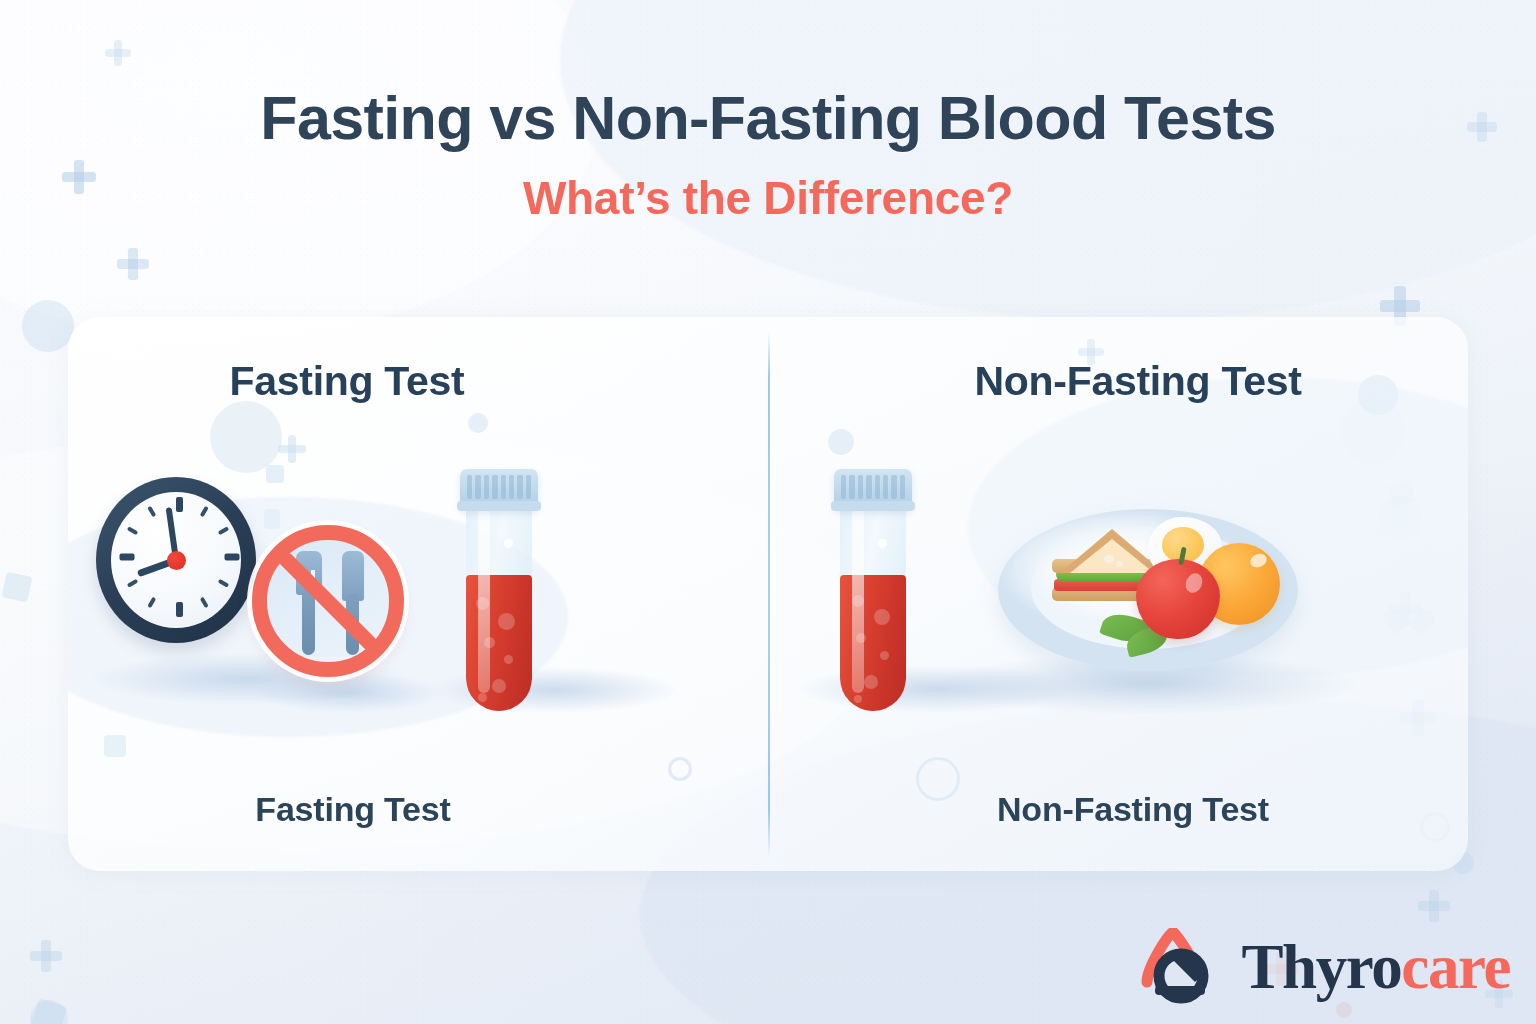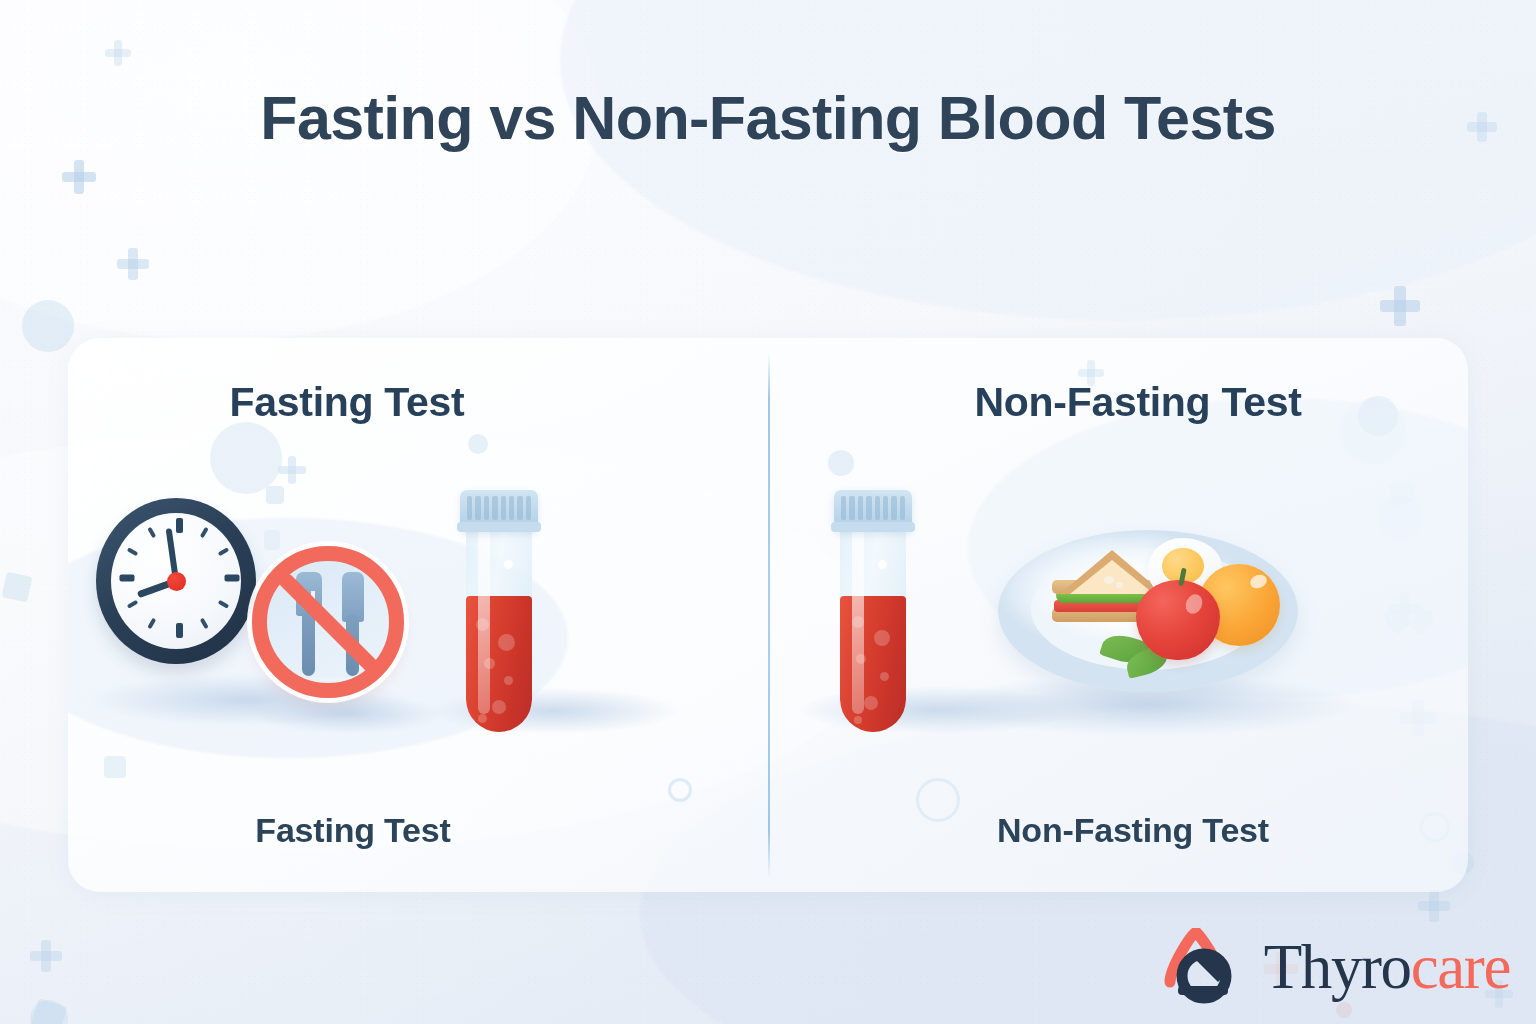--- a/index.html
+++ b/index.html
@@ -58,21 +58,21 @@
     text-shadow: 0 1px 0 rgba(255,255,255,.7);
   }
   #page-subtitle-el {
     margin-top: 21px;
     font-size: 46px; font-weight: bold; letter-spacing: -.3px;
     color: #f4695b;
   }
 
   
   .card {
-    position: absolute; left: 68px; top: 338px; width: 1400px; height: 554px;
+    position: absolute; left: 68px; top: 317px; width: 1400px; height: 554px;
     border-radius: 32px;
     background: linear-gradient(150deg, rgba(255,255,255,.93) 0%, rgba(253,254,255,.80) 45%, rgba(248,251,254,.66) 100%);
     box-shadow: 0 2px 26px rgba(110,135,170,.07);
     overflow: hidden;
   }
   .card-inner-deco { position: absolute; inset: 0; pointer-events: none; }
   .divider {
     position: absolute; left: 700px; top: 14px; width: 2px; height: 526px;
     background: linear-gradient(180deg, rgba(150,195,235,0) 0%, #9cc7ea 9%, #a8cfee 50%, #9cc7ea 91%, rgba(150,195,235,0) 100%);
     border-radius: 2px;
@@ -243,21 +243,21 @@
     background: #4d7a3a; border-radius: 3px; transform: rotate(11deg);
   }
   .leaf {
     position: absolute; background: linear-gradient(135deg, #7dbd54 0%, #59a13c 100%);
     border-radius: 60% 10% 60% 10%;
   }
   
   .logo { position: absolute; right: 26px; bottom: 18px; text-align: right; }
   .logo-row { display: flex; align-items: center; justify-content: flex-end; gap: 12px; }
   .logo-mark { width: 92px; height: 78px; flex: 0 0 auto; }
-  .logo-word { font-size: 63px; font-weight: normal; letter-spacing: -1.4px; line-height: 1; }
+  .logo-word { font-size: 63px; font-weight: bold; letter-spacing: -1.4px; line-height: 1; }
   .logo-word .thyro { color: #25364c; font-family: "Liberation Serif", serif; }
   .logo-word .care  { color: #f4695b; font-family: "Liberation Serif", serif; }
   .logo-tag {
     margin-top: 5px; font-size: 28px; color: #2f4459; letter-spacing: .2px;
     text-align: right; padding-right: 6px;
   }
 </style>
 </head>
 <body>
 
@@ -299,20 +299,21 @@
     <span class="sq" style="left:34px;top:1002px;width:30px;height:28px;background:rgba(191,214,236,.38);transform:rotate(18deg);"></span>
 
     <span class="hrt" style="left:1388px;top:600px;width:0;height:0;color:rgba(0,0,0,0);"></span>
     <span class="hrt" style="left:1392px;top:598px;width:34px;height:30px;color:rgba(189,213,236,.48);"></span>
 
     <div class="bg-noise"></div>
   </div>
 
   <div class="header">
     <div id="page-title-el">Fasting vs Non-Fasting Blood Tests</div>
+    <div id="page-subtitle-el">What’s the Difference?</div>
   </div>
 
   <div class="card">
 
     <div class="card-inner-deco">
       <span class="circ" style="left:142px;top:84px;width:72px;height:72px;background:rgba(205,224,241,.40);"></span>
       <span class="circ" style="left:46px;top:192px;width:32px;height:32px;border:5px solid rgba(192,216,238,.58);background:transparent;"></span>
       <span class="sq" style="left:198px;top:148px;width:18px;height:18px;background:rgba(206,225,242,.52);"></span>
       <span class="sq" style="left:196px;top:192px;width:16px;height:20px;background:rgba(206,225,242,.44);"></span>
       <span class="sq" style="left:36px;top:418px;width:22px;height:22px;background:rgba(203,223,241,.42);"></span>

